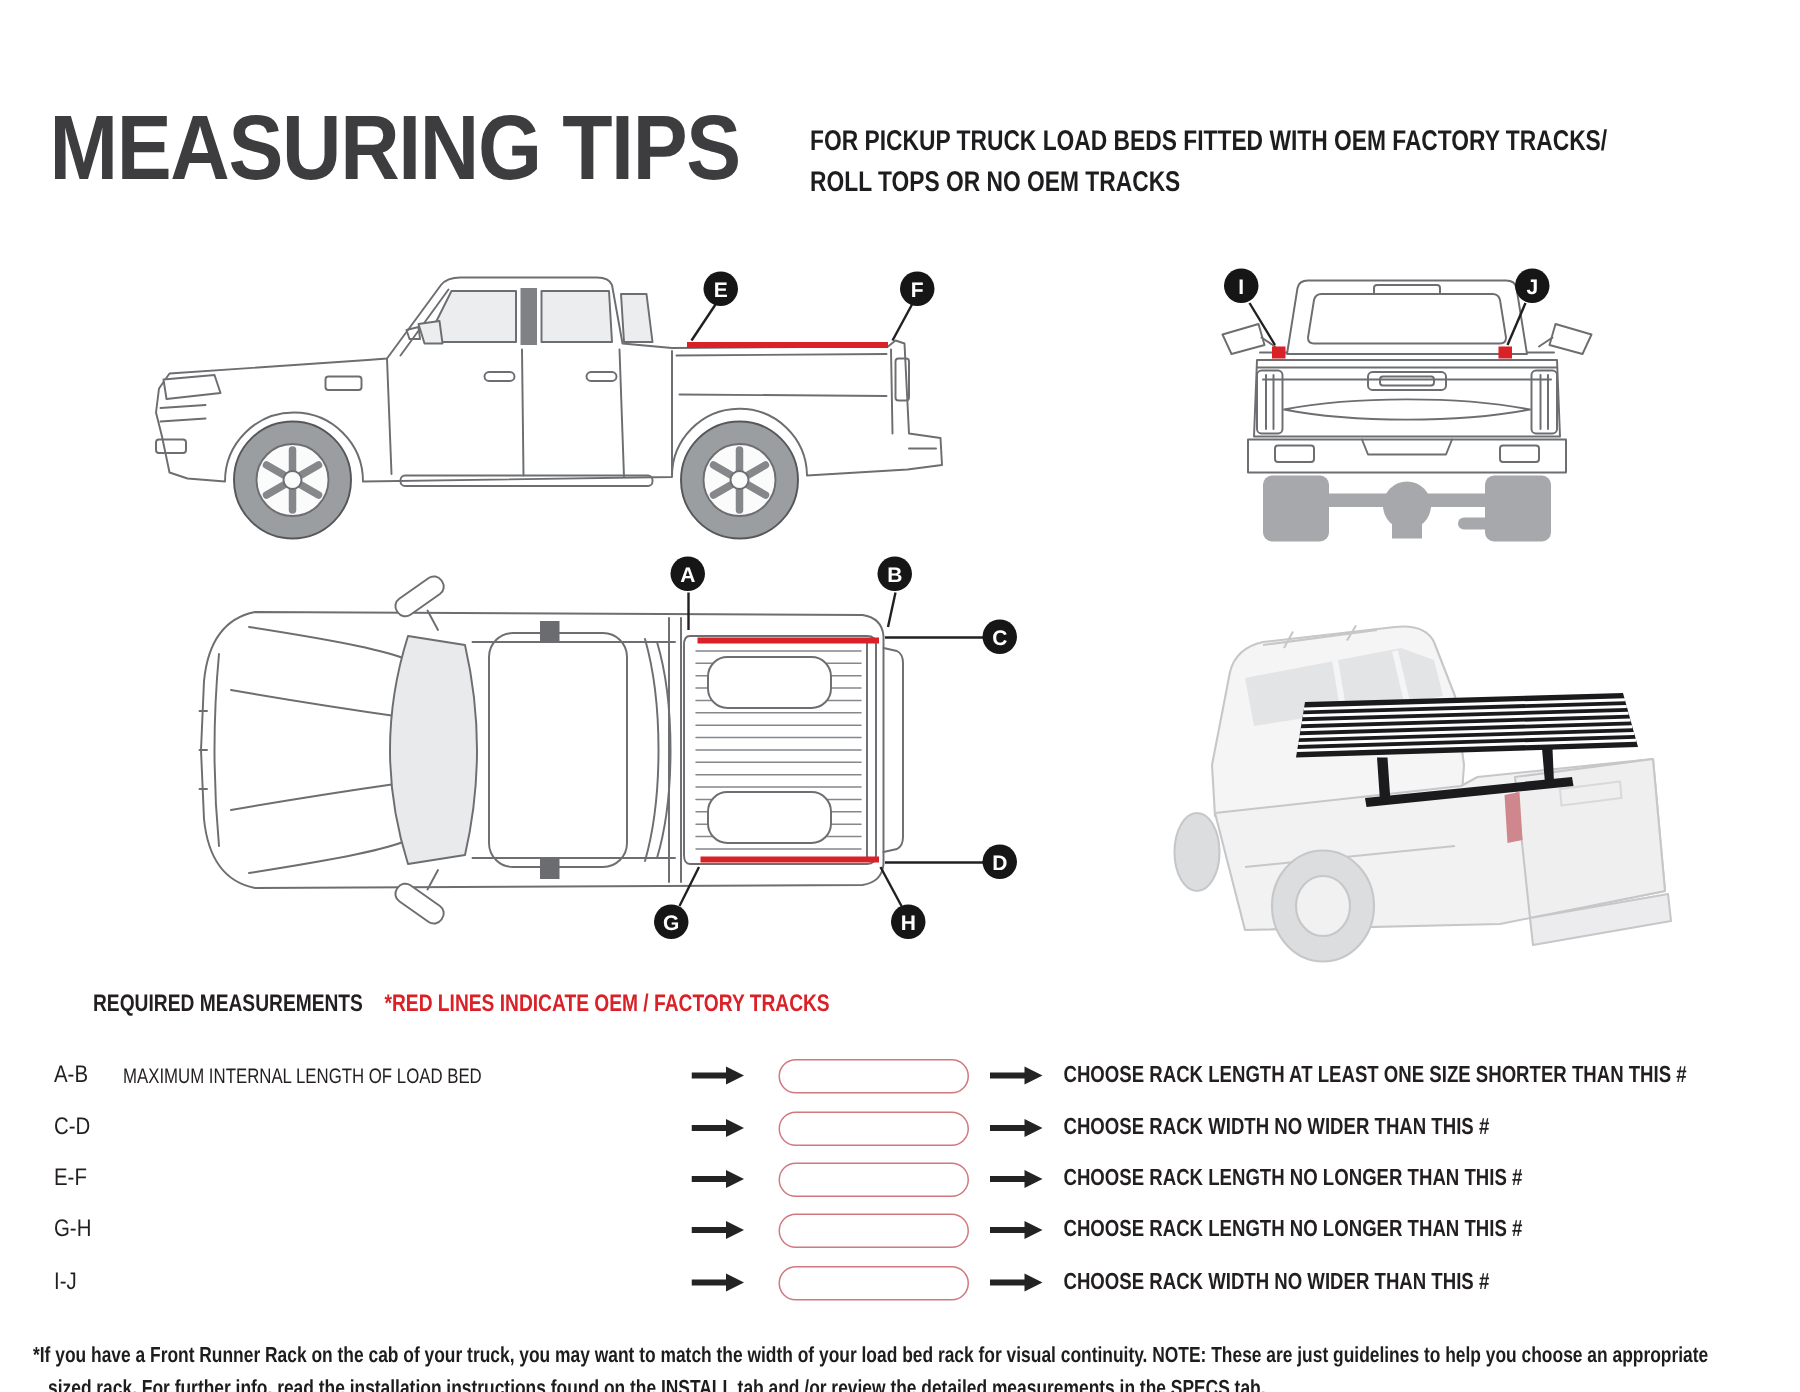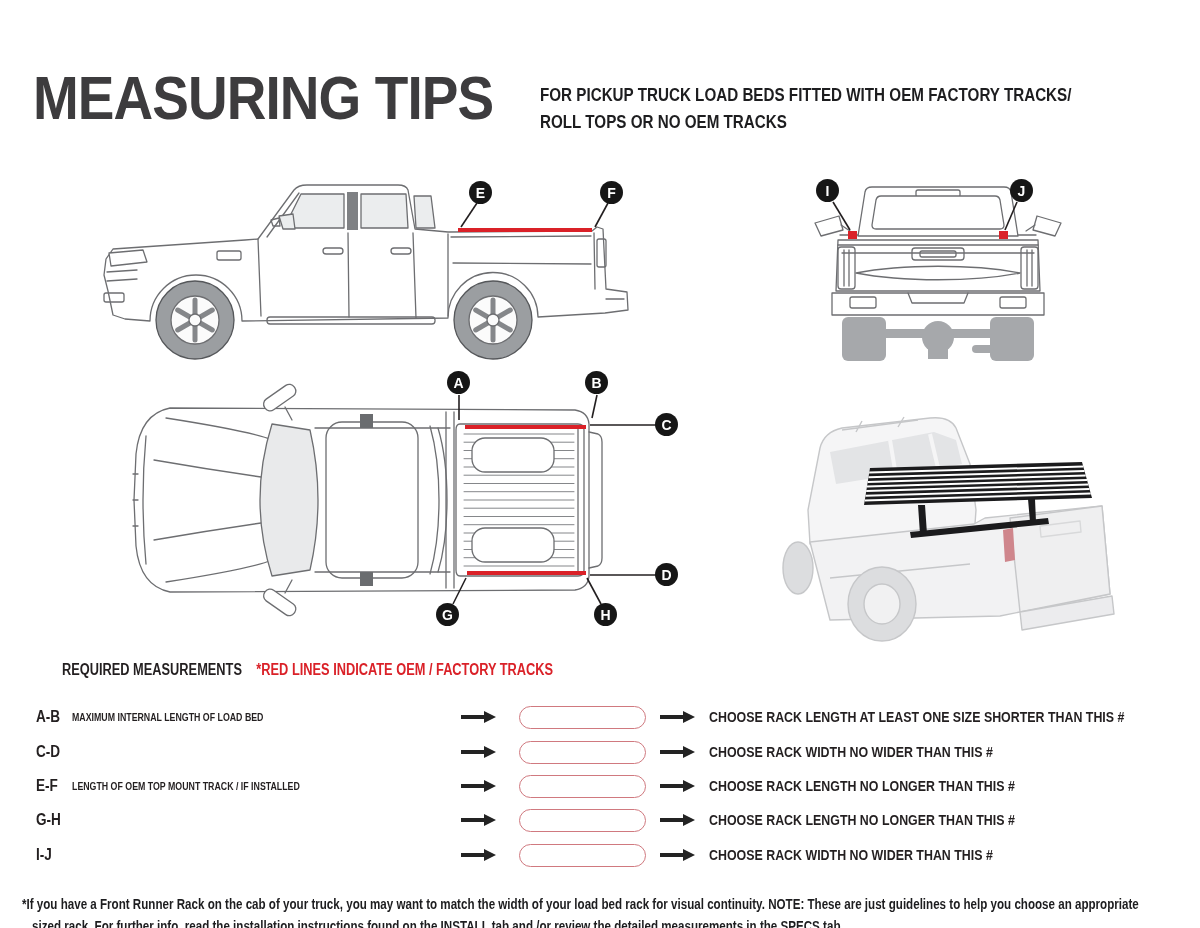--- a/index.html
+++ b/index.html
@@ -13,22 +13,22 @@
   .title{left:33px;top:22px;font-size:61px;font-weight:bold;letter-spacing:-1px;color:#3d3c3e;margin:0;}
   .subtitle{left:540px;top:40px;font-size:19px;font-weight:bold;line-height:27px;color:#1d1d1f;}
 
   .marker{position:absolute;width:23px;height:23px;border-radius:50%;background:#161616;color:#fff;
           font-size:14px;font-weight:bold;display:flex;align-items:center;justify-content:center;z-index:5;}
 
   .sec-head{left:38px;top:620px;font-size:16px;font-weight:bold;padding-left:24px;}
   .sec-note{color:#da2128;margin-left:18px;}
 
   .m-row{position:absolute;left:0;width:1200px;height:24px;}
-  .m-code{position:absolute;left:36px;line-height:24px;font-size:16px;font-weight:bold;}
-  .m-desc{position:absolute;left:72px;line-height:24px;font-size:11px;font-weight:bold;}
+  .m-code{position:absolute;left:36px;line-height:24px;font-size:16px;font-weight:normal;}
+  .m-desc{position:absolute;left:82px;line-height:24px;font-size:14px;font-weight:normal;}
   .m-instr{position:absolute;left:709px;line-height:24px;font-size:15.5px;font-weight:bold;}
   .arr{position:absolute;top:5px;}
   .a1{left:461px;} .a2{left:660px;}
   .pill{position:absolute;left:519px;top:1px;width:125px;height:21px;border:1.5px solid #d0797f;
         border-radius:12px;background:#fff;}
 
   .fn{font-size:14.5px;font-weight:bold;color:#1d1d1f;line-height:22px;}
   svg.fig{position:absolute;}
 </style>
 </head>
@@ -261,21 +261,20 @@
     <div class="pill"></div>
     <svg class="arr a2" width="36" height="14" viewBox="0 0 36 14">
         <line x1="0" y1="7" x2="24" y2="7" stroke="#232323" stroke-width="4"></line>
         <path d="M23,1 L35,7 L23,13 Z" fill="#232323"></path>
       </svg>
     <span class="m-instr"><span class="cx80">CHOOSE RACK WIDTH NO WIDER THAN THIS #</span></span>
   </div>
 
   <div class="m-row" style="top:733px">
     <span class="m-code"><span class="cx85">E-F</span></span>
-    <span class="m-desc"><span class="cx80">LENGTH OF OEM TOP MOUNT TRACK / IF INSTALLED</span></span>
     <svg class="arr a1" width="36" height="14" viewBox="0 0 36 14">
         <line x1="0" y1="7" x2="24" y2="7" stroke="#232323" stroke-width="4"></line>
         <path d="M23,1 L35,7 L23,13 Z" fill="#232323"></path>
       </svg>
     <div class="pill"></div>
     <svg class="arr a2" width="36" height="14" viewBox="0 0 36 14">
         <line x1="0" y1="7" x2="24" y2="7" stroke="#232323" stroke-width="4"></line>
         <path d="M23,1 L35,7 L23,13 Z" fill="#232323"></path>
       </svg>
     <span class="m-instr"><span class="cx80">CHOOSE RACK LENGTH NO LONGER THAN THIS #</span></span>

